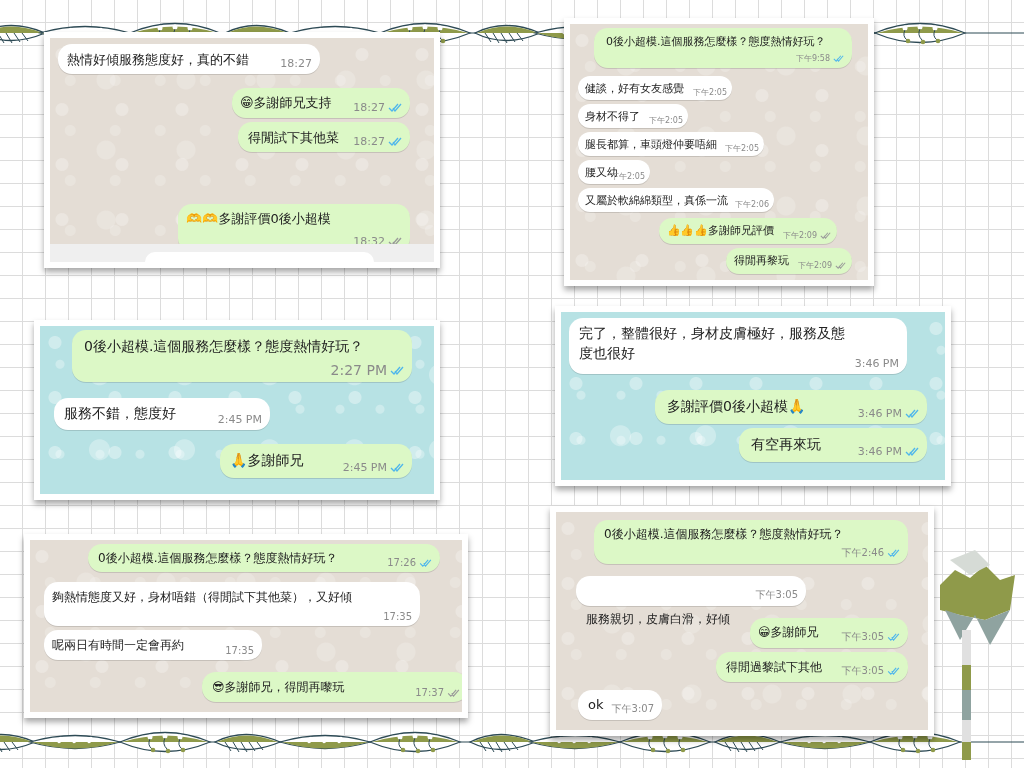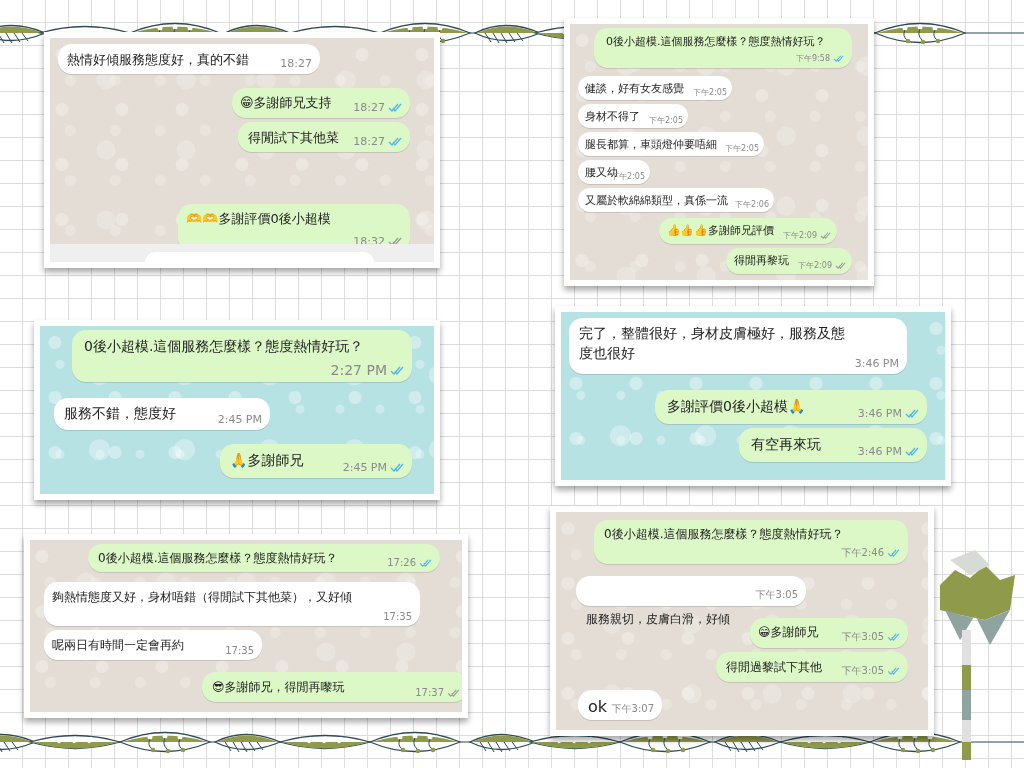--- a/index.html
+++ b/index.html
@@ -382,19 +382,19 @@
       <span class="meta" style="font-size:10px;">
           <span>下午3:05</span>
           <span class="tick">
             <svg width="13" height="8" viewBox="0 0 14 9">
               <path d="M1 5 L4 8 L10 1 M5 5 L7 8 L13 1" stroke="#4fb6ec" stroke-width="1.3" fill="none"></path>
             </svg>
           </span>
         </span>
     </div>
     <div class="bubble in" style="left:22px; top:178px; width:84px; height:30px;">
-      <span class="text" style="left:10px; top:7px; font-size:16px;">ok</span>
+      <span class="text" style="left:10px; top:7px; font-size:13px;">ok</span>
       <span class="meta" style="font-size:10px;margin-top:19px;">
           <span>下午3:07</span>
         </span>
     </div>
   </div>
 </div>
 
 </body></html>

